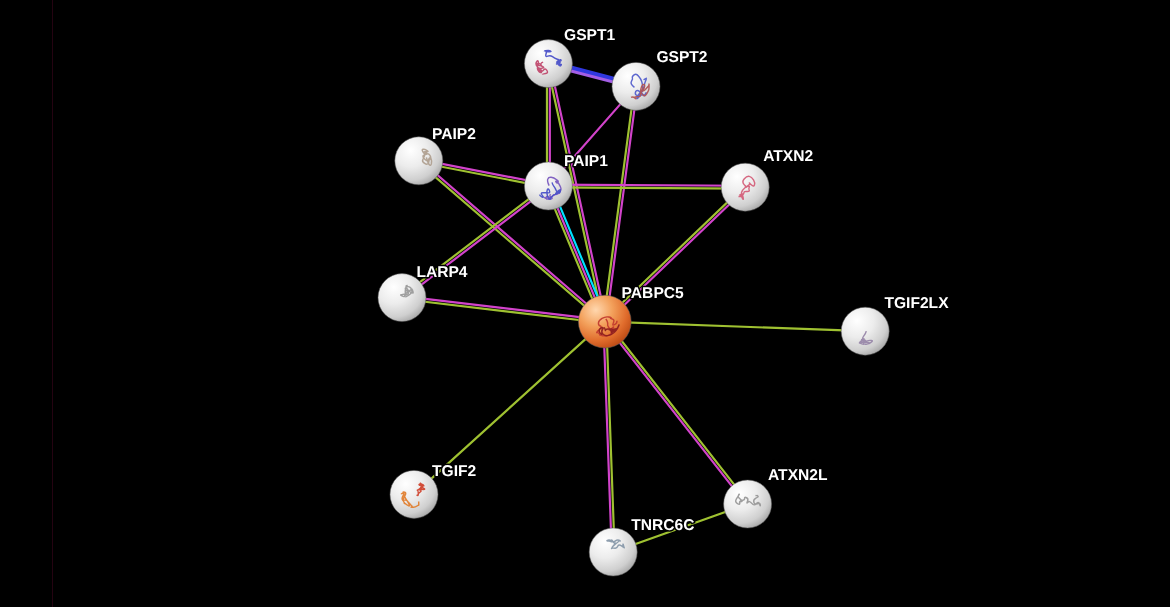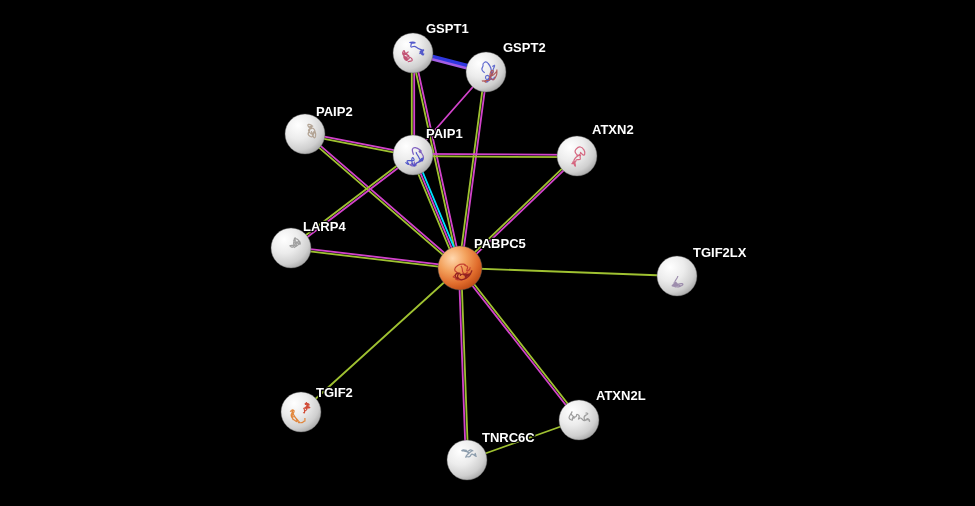--- a/index.html
+++ b/index.html
@@ -7,20 +7,21 @@
     padding: 0;
     background: #000;
     font-family: "Liberation Sans", sans-serif;
   }
   .stage {
     position: relative;
     width: 831px;
     height: 506px;
     background: #be185d;
     overflow: hidden;
+    margin-left: 44px;
   }
   svg { display: block; }
   .node-group { cursor: pointer; }
   .edge-group { cursor: pointer; }
   .node-label {
     font-family: "Liberation Sans", sans-serif;
     font-weight: bold;
     paint-order: stroke;
     stroke-linejoin: round;
   }

